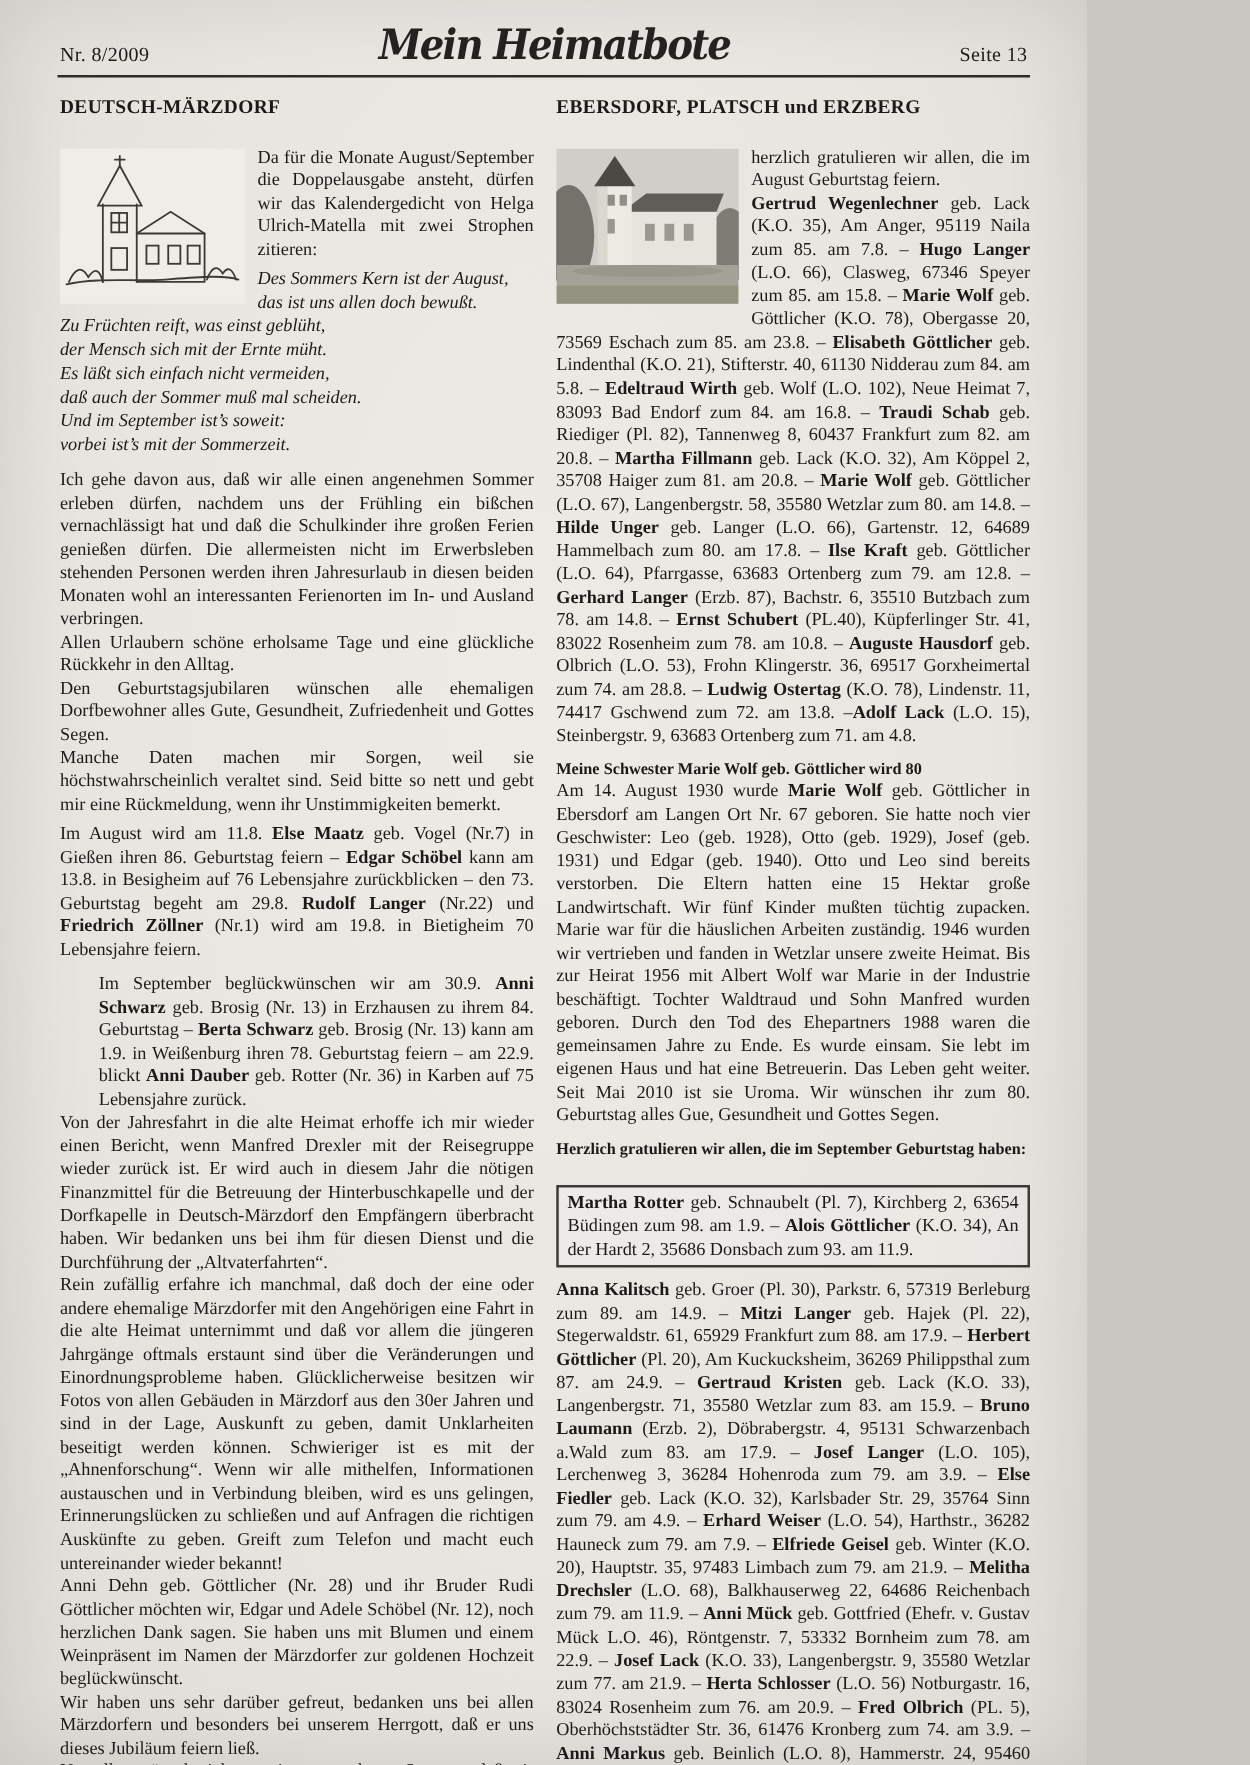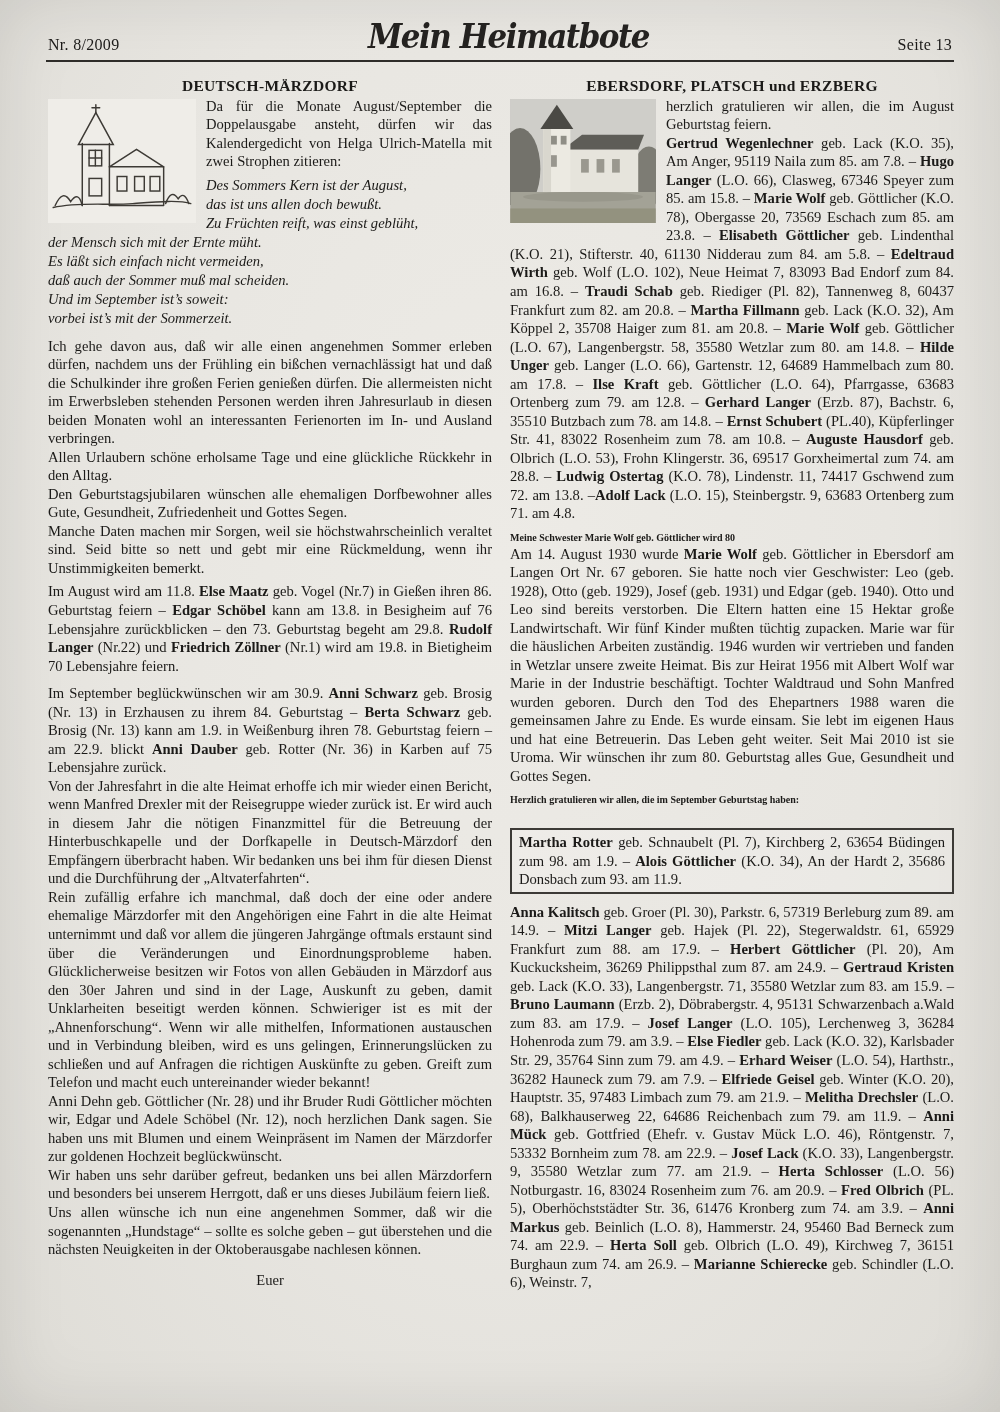--- a/index.html
+++ b/index.html
@@ -3,21 +3,21 @@
 <meta charset="utf-8">
 <style>
   * { margin:0; padding:0; box-sizing:border-box; }
   html,body { width:1000px; }
   body {
     font-family:"Liberation Serif", serif;
     color:#1b1a18;
     background:#c9c7c2;
   }
   .sheet {
-    width:1000px; height:1412px; overflow:hidden; position:relative;
+    width:870px; height:1412px; overflow:hidden; position:relative;
     background:radial-gradient(ellipse at 50% 40%, #edebe6 0%, #e8e6e1 55%, #dedcd6 100%);
     box-shadow:inset 0 0 70px rgba(0,0,0,0.10);
   }
   .header {
     margin:0 46px; padding:18px 2px 6px;
     display:flex; justify-content:space-between; align-items:flex-end;
     border-bottom:2px solid #2e2c29;
   }
   .issue, .pageno { font-size:16px; letter-spacing:.3px; }
   .masthead {
@@ -28,33 +28,33 @@
   }
   .columns {
     display:flex; gap:18px; padding:12px 46px 0 48px;
   }
   .col {
     flex:1 1 0; min-width:0;
     font-size:14.6px; line-height:1.27;
     text-align:justify; hyphens:auto; -webkit-hyphens:auto;
   }
   .col-title {
-    text-align:center; font-size:15.5px; font-weight:bold;
-    letter-spacing:.3px; margin:2px 0 1px;
+    text-align:left; font-size:15.5px; font-weight:bold;
+    letter-spacing:.3px; margin:2px 0 21px;
   }
   .sketch, .photo { float:left; margin:2px 10px 4px 0; }
   .sketch svg { background:#efede8; }
   p { margin:0; }
-  .sp { margin-top:9px; }
+  .sp { margin-top:9px;margin-left:31px; }
   .sp-sm { margin-top:5px; }
   .poem {
     font-style:italic; text-align:left; line-height:1.3;
     margin:5px 0 9px;
   }
-  .subhead { font-size:10px; font-weight:bold; text-align:left; margin-top:9px; }
+  .subhead { font-size:13px; font-weight:bold; text-align:left; margin-top:9px; }
   .box {
     border:2px solid #3c3a36; padding:3px 7px; margin:21px 0 9px;
     background:rgba(255,255,255,0.15);
   }
   .bold { font-weight:bold; }
   .signature { display:flex; justify-content:center; margin-top:12px; clear:both; }
   .sig-author { font-style:italic; text-align:right; line-height:1.3; }
   b { font-weight:bold; }
 </style>
 </head>

